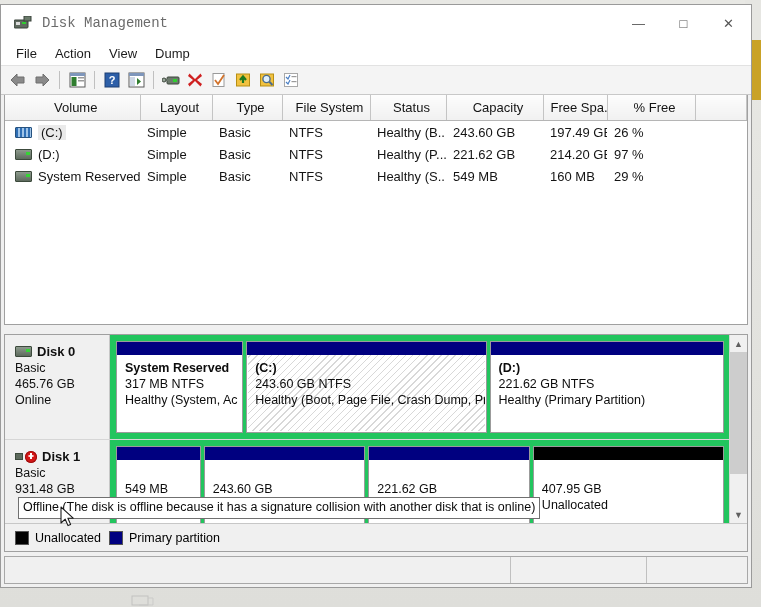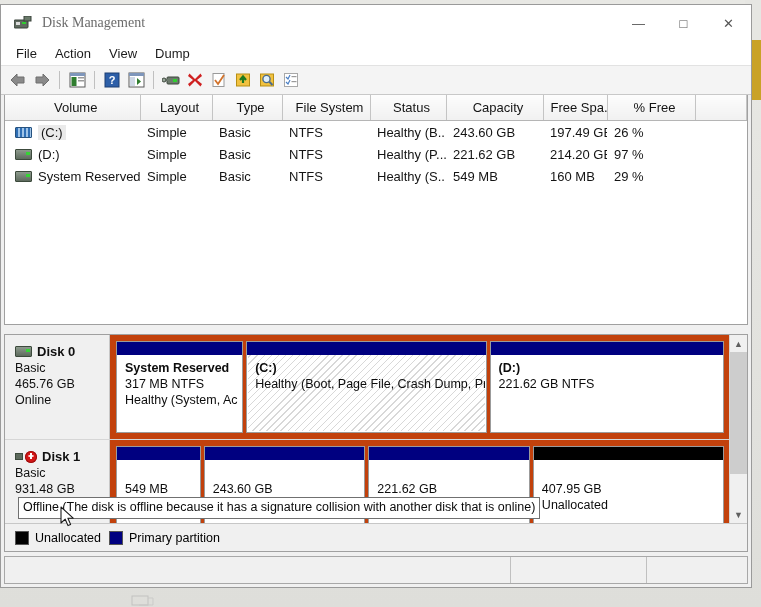--- a/index.html
+++ b/index.html
@@ -44,21 +44,21 @@
     background: #ffffff;
     display: flex; align-items: center;
     position: relative;
     border-bottom: 0px;
   }
   .title-icon {
     margin-left: 13px; width: 18px; height: 14px; position: relative;
   }
   .title-text {
     margin-left: 10px; font-size: 14px; color: #6b6b6b;
-    font-family: Liberation Serif, serif;
+    font-family: Liberation Mono, monospace;
   }
   .win-buttons { position:absolute; right:0; top:0; height:36px; display:flex; }
   .win-btn {
     width: 45px; height: 36px; display:flex; align-items:center; justify-content:center;
     color:#555; font-size:13px; cursor:default;
   }
   
   .menubar {
     height: 24px; min-height:24px; background: #ffffff;
     display:flex; align-items:center; padding-left: 6px;
@@ -110,21 +110,21 @@
   }
   .drv.hatch {
     background: repeating-linear-gradient(90deg,#2f6fb5 0 2px,#9fc4e8 2px 4px);
     border-color:#26527f;
   }
   .drv.hatch::after { display:none; }
   
   .splitter { height: 9px; background:#f0f0f0; flex:0 0 9px; }
   
   .diskpane {
-    margin: 0 3px; border:1px solid #a0a0a0; background:#c2410c;
+    margin: 0 3px; border:1px solid #a0a0a0; background:#22c55e;
     flex: 1 1 auto; position:relative; overflow:hidden; box-sizing:border-box;
     display:flex; flex-direction:column;padding-left:41px;
   }
   .disk-scroll-area { position:absolute; left:0; top:0; right:17px; bottom:28px; overflow:hidden; }
   .diskrow { display:flex; height:104px; border-bottom:1px solid #d6d6d6; }
   .disk-info {
     width: 105px; flex:none; background:#f0f0f0; border-right:1px solid #c7c7c7;
     padding: 9px 0 0 10px; font-size:12.5px; color:#101010; box-sizing:border-box;
     position:relative;
   }
@@ -416,28 +416,30 @@
             <div class="body">
               <div><b>System Reserved</b></div>
               <div>317 MB NTFS</div>
               <div>Healthy (System, Ac</div>
             </div>
           </div>
           <div class="part" style="flex:40">
             <div class="band primary"></div>
             <div class="body hatched">
               <div><b>(C:)</b></div>
+              <div>243.60 GB NTFS</div>
               <div>Healthy (Boot, Page File, Crash Dump, Prir</div>
             </div>
           </div>
           <div class="part" style="flex:39">
             <div class="band primary"></div>
             <div class="body">
               <div><b>(D:)</b></div>
               <div>221.62 GB NTFS</div>
+              <div>Healthy (Primary Partition)</div>
             </div>
           </div>
         </div>
       </div>
 
       <div class="diskrow">
         <div class="disk-info">
           <div class="disk-title">
             <span class="disk-glyph-small"></span>
             <span class="err-badge"></span>

